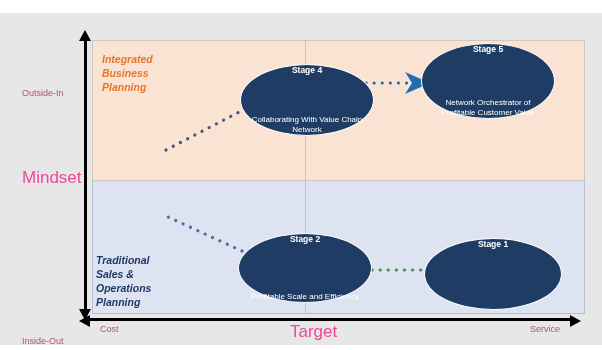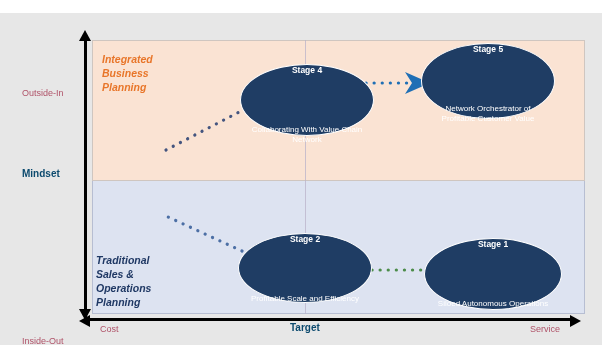--- a/index.html
+++ b/index.html
@@ -117,23 +117,23 @@
     color: #b0546a;
     white-space: nowrap;
   }
   #label-outside-in { left: 22px; top: 48px; margin-top: 40px; }
   #label-inside-out { left: 22px; top: 288px; margin-top: 48px; }
   #label-cost       { left: 100px; top: 324px; }
   #label-service    { left: 530px; top: 324px; }
 
   .axis-title {
     position: absolute;
-    font-size: 10px;
-    font-weight: bold;
-    color: #0c4a6e;
+    font-size: 17px;
+    font-weight: normal;
+    color: #ec4899;
     white-space: nowrap;
   }
   #label-mindset { left: 22px; top: 168px; }
   #label-target  { left: 290px; top: 322px; }
 
   
   .quad-caption {
     position: absolute;
     font-size: 10.5px;
     font-weight: bold;
@@ -165,24 +165,23 @@
     position: absolute;
     box-sizing: border-box;
     background: #1f3d६4;
     background: #1f3d64;
     border: 1.6px solid #ffffff;
     border-radius: 50%;
     color: #ffffff;
     display: flex;
     flex-direction: column;
     align-items: center;
-    justify-content: flex-start;
+    justify-content: space-between;
     text-align: center;
     padding: 0 8px;
-    gap: 48px;
   }
   .stage-title {
     font-size: 8.5px;
     font-weight: bold;
     line-height: 11px;
     margin-bottom: 1px;
   }
   .stage-desc {
     font-size: 8px;
     line-height: 10px;
@@ -251,16 +250,15 @@
   </div>
 
 
   <div class="stage" id="stage-2">
     <div class="stage-title">Stage 2</div>
     <div class="stage-desc">Profitable Scale and Efficiency</div>
   </div>
 
   <div class="stage" id="stage-1">
     <div class="stage-title">Stage 1</div>
-    <div class="stage-desc">Siloed Autonomous Operations</div>
   </div>
 
 </div>
 
 </body></html>

